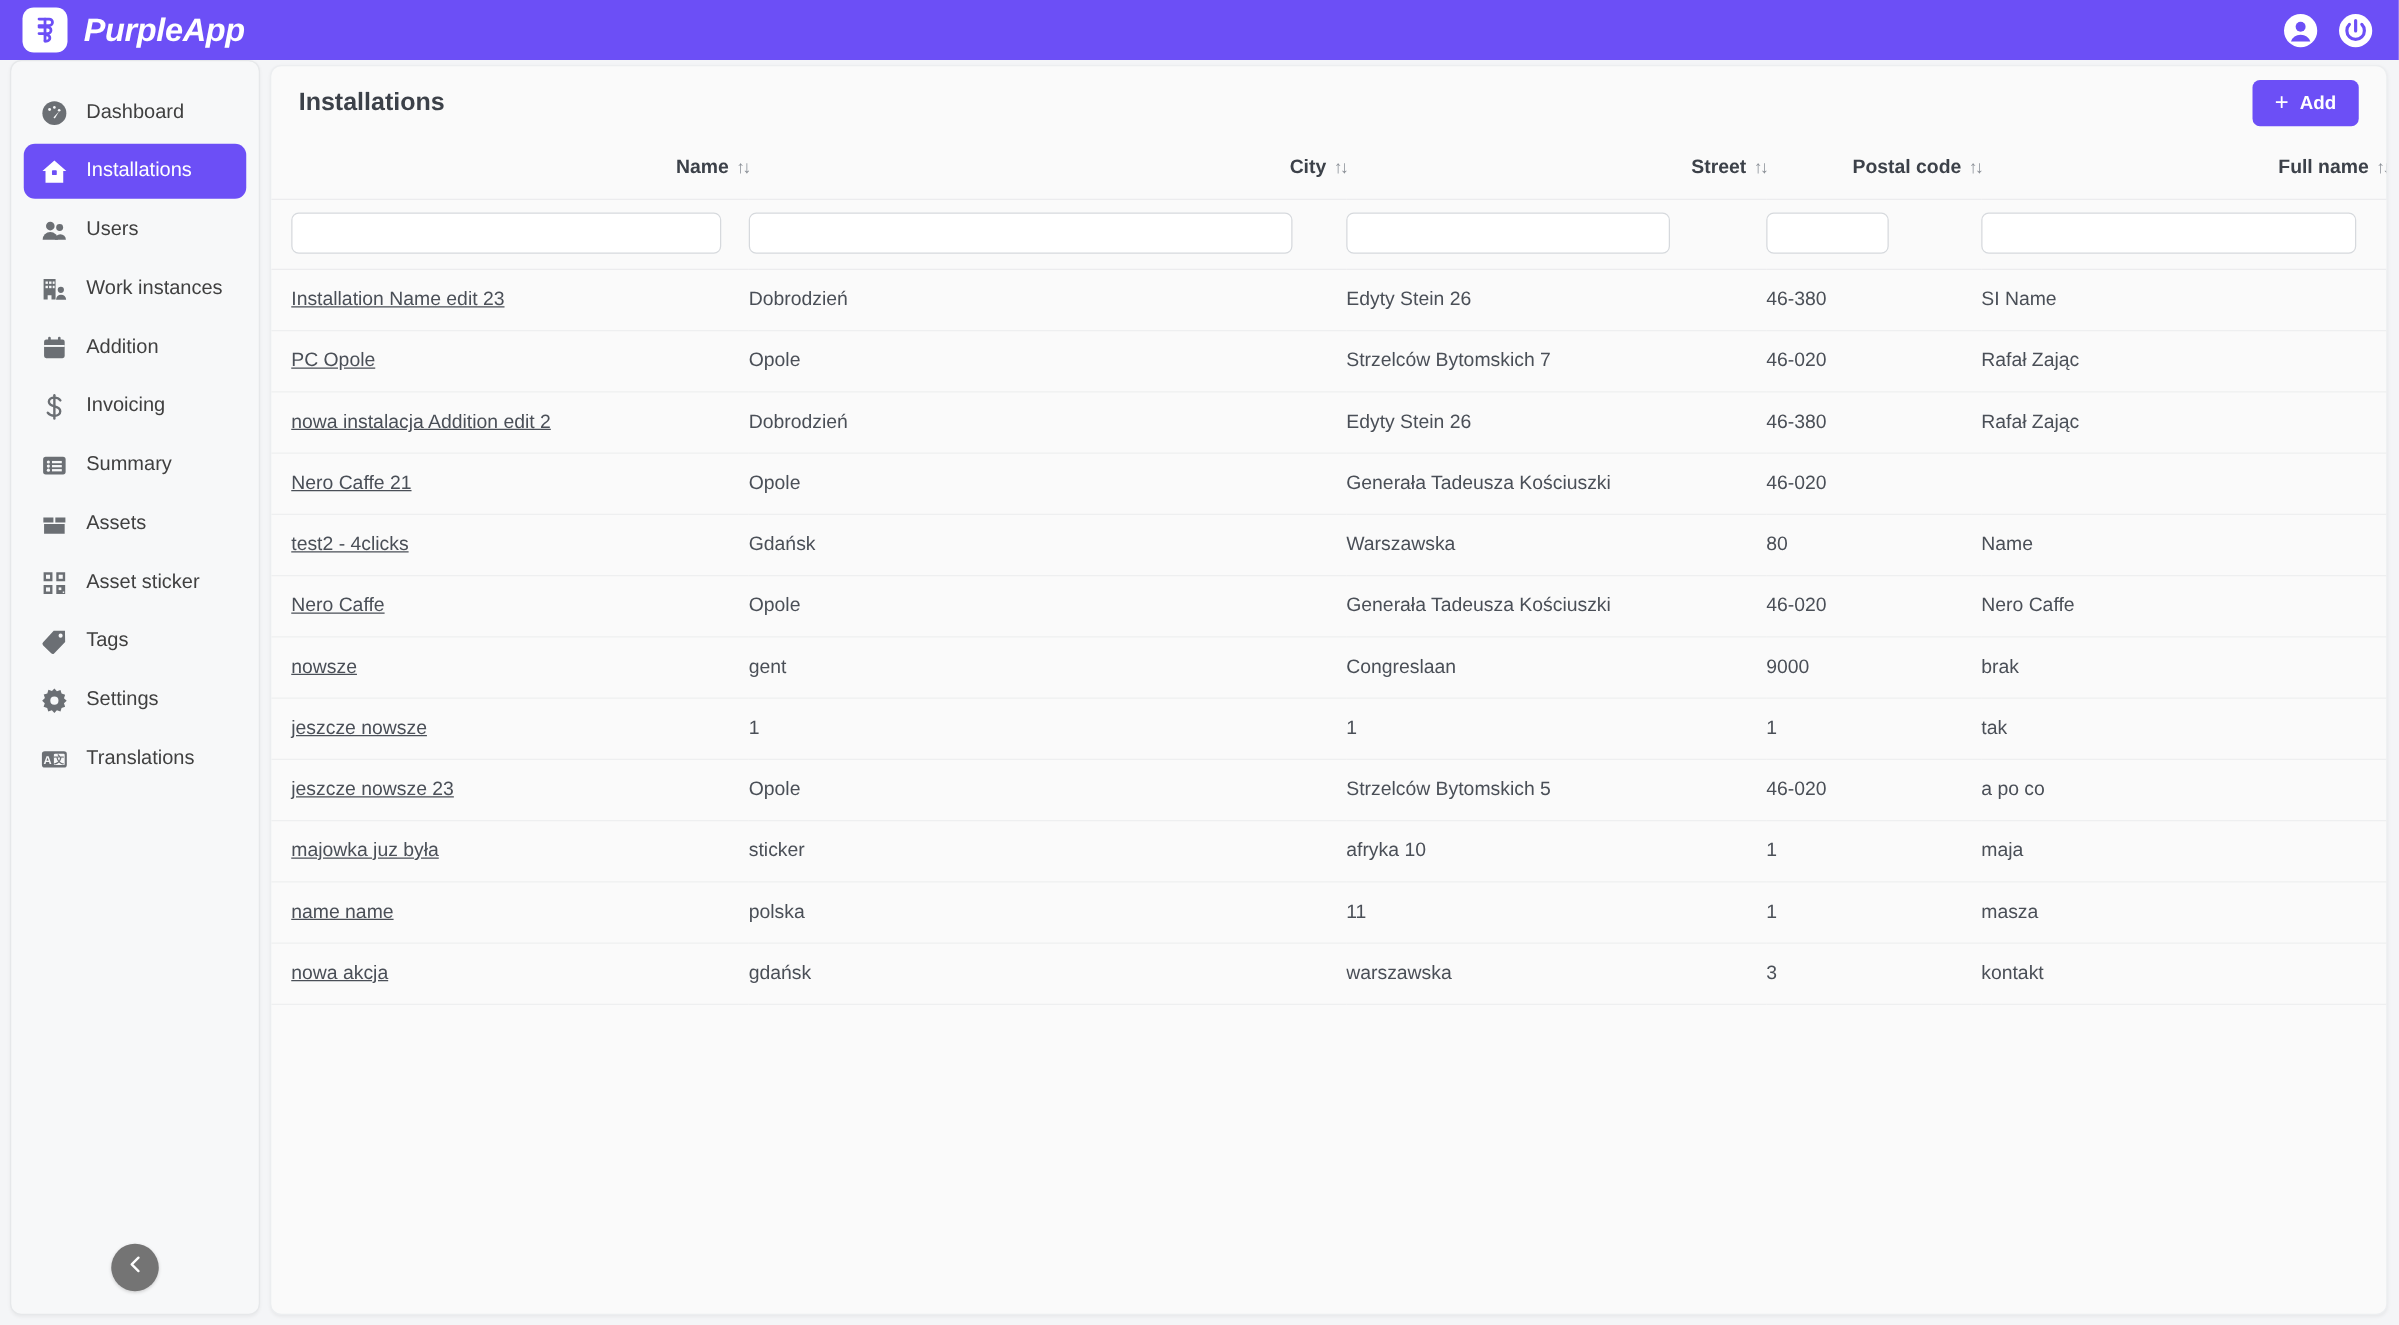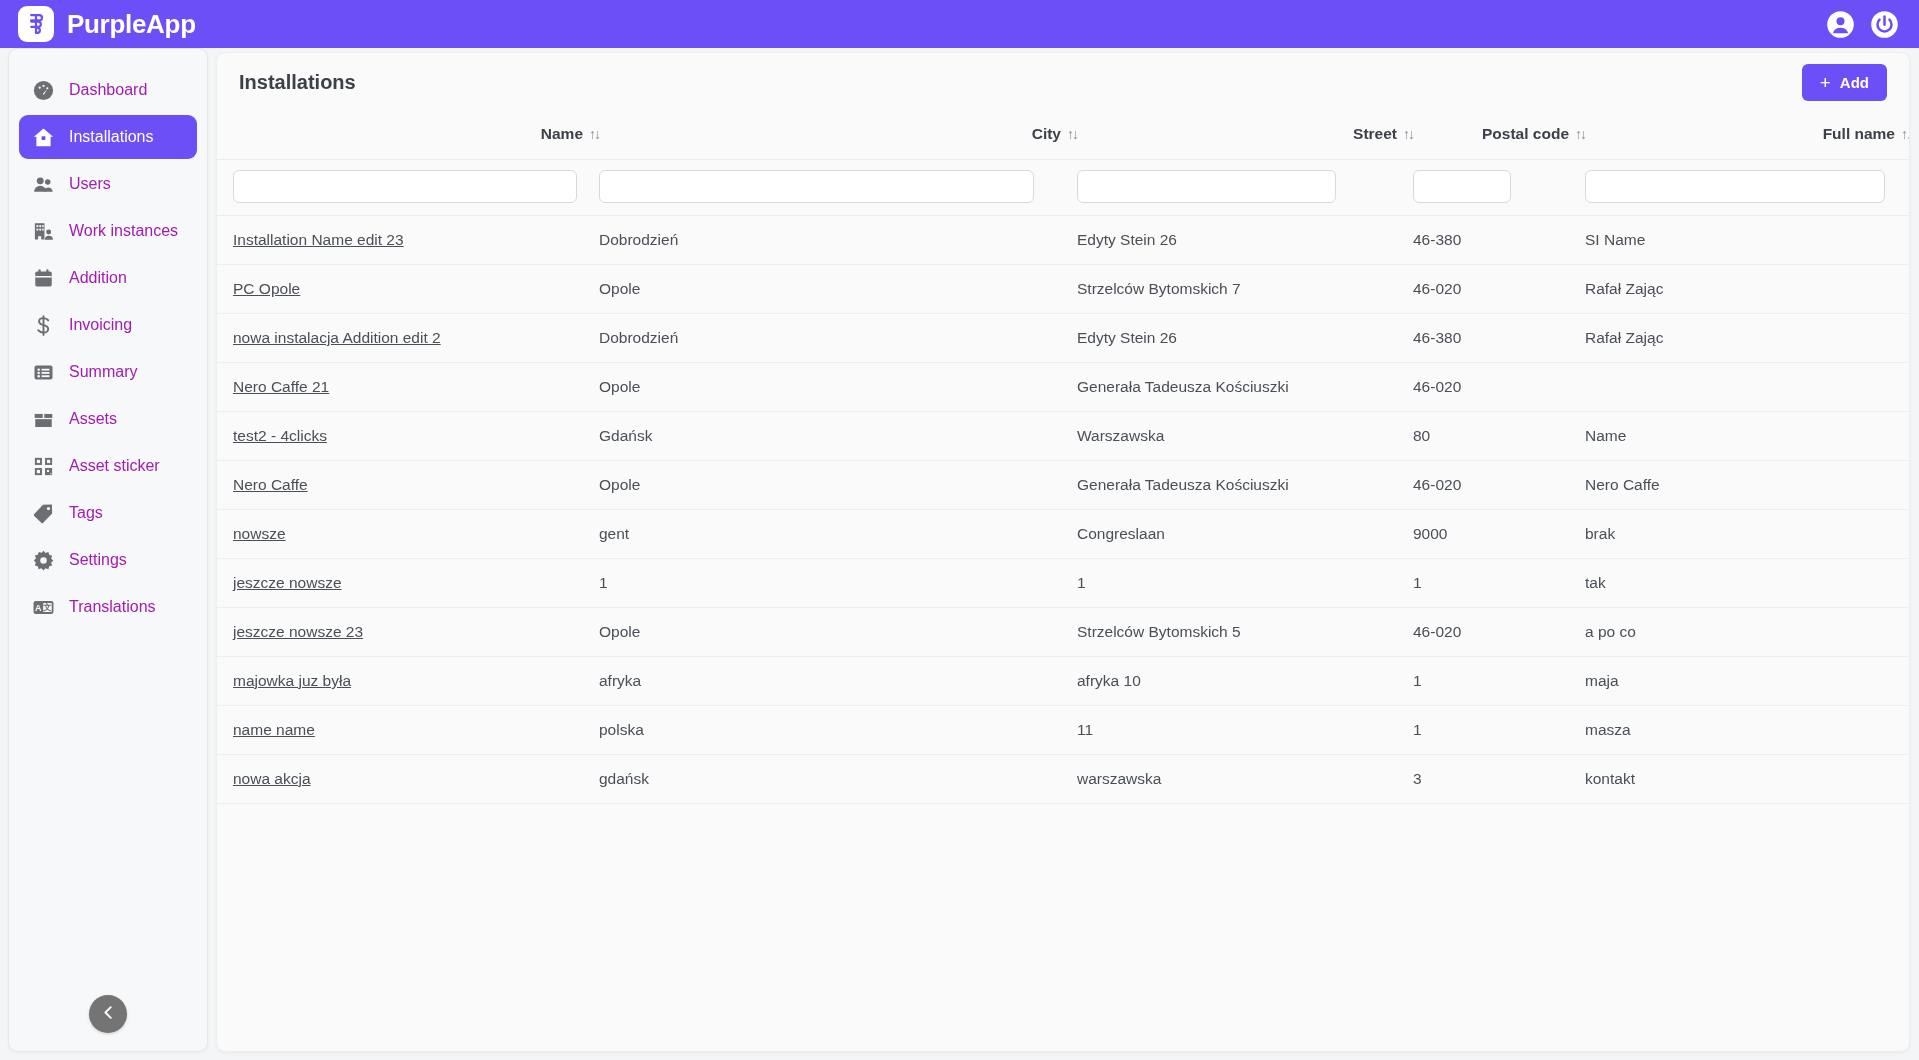--- a/index.html
+++ b/index.html
@@ -29,20 +29,21 @@
     width: 36px; height: 36px;
     background: #ffffff;
     border-radius: 9px;
     display: flex; align-items: center; justify-content: center;
   }
   #brand-name {
     color: #ffffff;
     font-size: 26px;
     font-weight: bold;
     letter-spacing: -0.3px;
+    font-style: italic;
   }
   #topbar-actions {
     margin-left: auto;
     display: flex;
     align-items: center;
     gap: 14px;
   }
   .top-icon {
     width: 30px; height: 30px;
     display: flex; align-items: center; justify-content: center;
@@ -63,21 +64,21 @@
     overflow: hidden;
   }
   .nav-item {
     display: flex;
     align-items: center;
     gap: 14px;
     height: 44px;
     margin: 3px 10px;
     padding: 0 12px;
     border-radius: 9px;
-    color: #a21caf;
+    color: #404040;
     font-size: 16px;
     cursor: pointer;
     white-space: nowrap;
   }
   .nav-item.active {
     background: #6c4ff6;
     color: #ffffff;
   }
   .nav-icon {
     width: 24px; height: 24px;
@@ -497,21 +498,21 @@
           </tr>
           <tr>
             <td>jeszcze nowsze 23</td>
             <td>Opole</td>
             <td>Strzelców Bytomskich 5</td>
             <td>46-020</td>
             <td>a po co</td>
           </tr>
           <tr>
             <td>majowka juz była</td>
-            <td>afryka</td>
+            <td>sticker</td>
             <td>afryka 10</td>
             <td>1</td>
             <td>maja</td>
           </tr>
           <tr>
             <td>name name</td>
             <td>polska</td>
             <td>11</td>
             <td>1</td>
             <td>masza</td>

